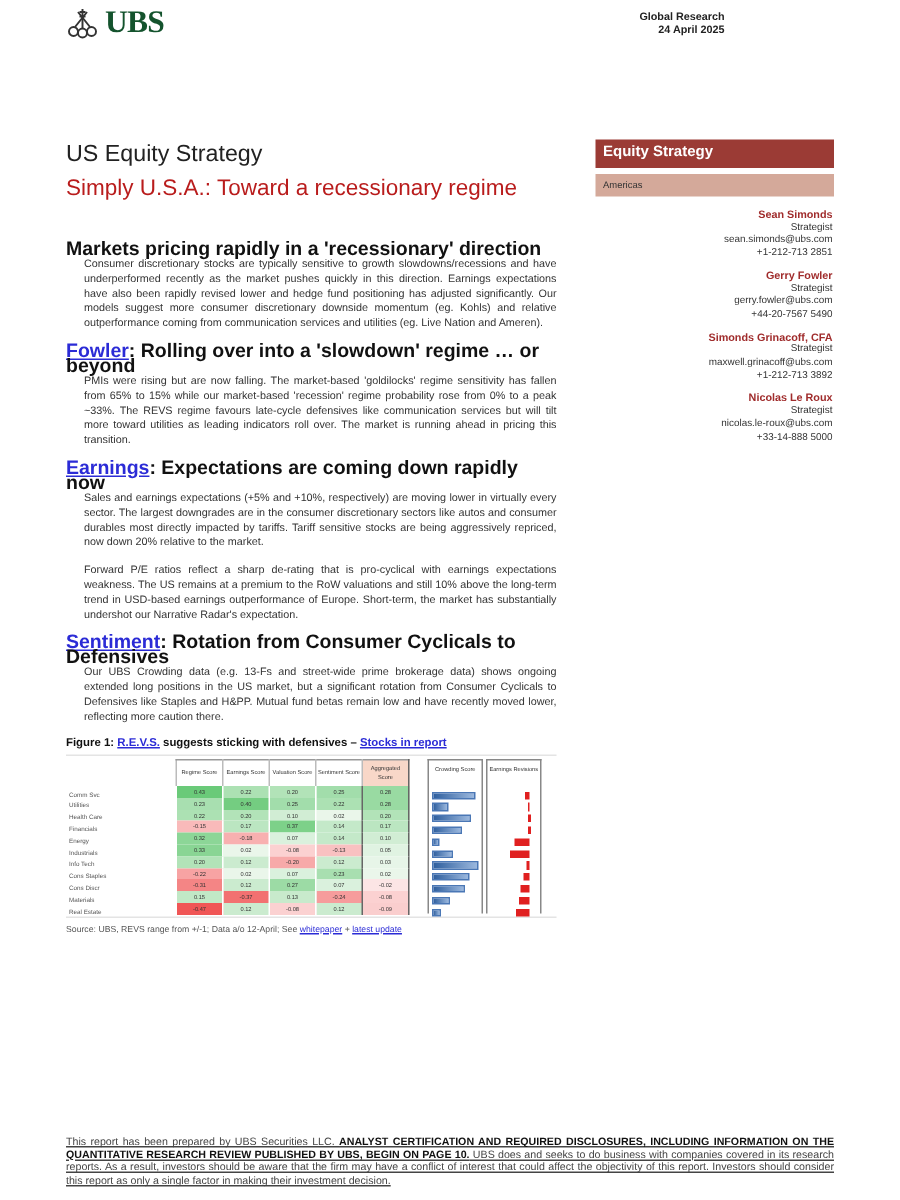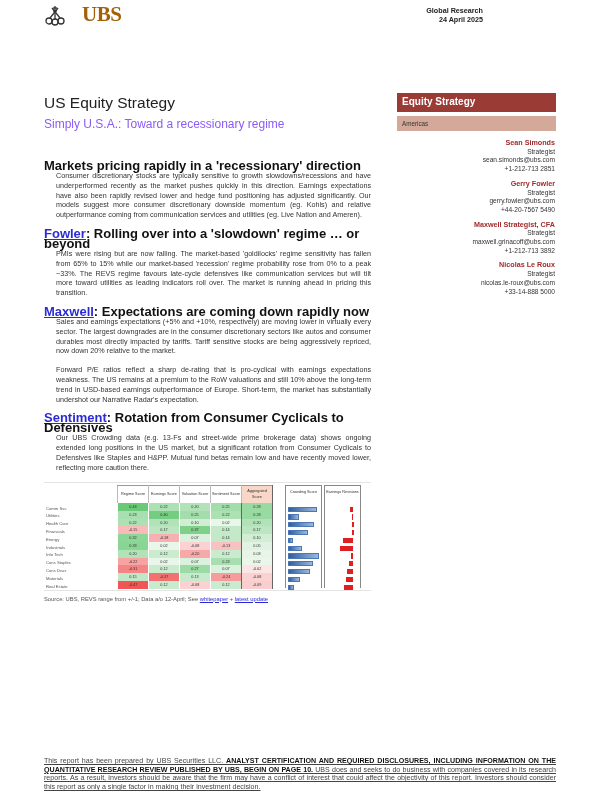--- a/index.html
+++ b/index.html
@@ -1,23 +1,23 @@
 <!DOCTYPE html>
 <html><head>
 <meta charset="utf-8">
 <style>
   * { box-sizing: border-box; margin: 0; padding: 0; }
   html, body { width: 600px; height: 800px; background: #fff; overflow: hidden; }
   body { font-family: "DejaVu Sans", sans-serif; color: #222; position: relative; }
   .logo { position: absolute; left: 44px; top: 2px; display: flex; align-items: center; gap: 4px; }
   .logo-keys { width: 22px; height: 22px; }
-  .logo-text { font-family: "Liberation Serif", serif; font-weight: bold; color: #a16207; font-size: 21px; letter-spacing: -0.5px; margin-left: 12px; }
+  .logo-text { font-family: "Liberation Serif", serif; font-weight: bold; color: #14532d; font-size: 21px; letter-spacing: -0.5px; }
   .top-right { position: absolute; right: 117px; top: 6px; text-align: right; font-family: "Liberation Sans", sans-serif; font-weight: bold; font-size: 7.2px; line-height: 9px; color: #222; }
   .title { position: absolute; left: 44px; top: 94px; font-family: "Liberation Sans", sans-serif; font-size: 15.5px; color: #222; }
-  .subtitle { position: absolute; left: 44px; top: 117px; font-family: "Liberation Sans", sans-serif; font-size: 12px; color: #8b5cf6; }
+  .subtitle { position: absolute; left: 44px; top: 117px; font-family: "Liberation Sans", sans-serif; font-size: 15px; color: #b91c1c; }
   .cat-box { position: absolute; left: 397px; top: 93px; width: 159px; height: 19px; background: #9b3b35; color: #fff; font-family: "Liberation Sans", sans-serif; font-weight: bold; font-size: 10px; padding: 3px 0 0 5px; }
   .region-box { position: absolute; left: 397px; top: 116px; width: 159px; height: 15px; background: #d4a99a; color: #333; font-family: "Liberation Sans", sans-serif; font-size: 6.3px; padding: 4px 0 0 5px; }
   .authors { position: absolute; right: 45px; top: 139px; text-align: right; font-family: "Liberation Sans", sans-serif; font-size: 6.6px; line-height: 8.7px; color: #333; }
   .author { margin-bottom: 6px; }
   .author-name { color: #a02c2c; font-weight: bold; font-size: 7.2px; }
   .main { position: absolute; left: 44px; top: 161px; width: 327px; font-family: "Liberation Sans", sans-serif; }
   .sec-head { font-weight: bold; font-size: 13px; color: #111; line-height: 10px; }
   .sec-head a { color: #2b2bd6; text-decoration: underline; }
   .sec-body { font-size: 7.2px; line-height: 9.8px; color: #333; text-align: justify; margin-bottom: 9px; margin-left: 12px; }
   .fig-title { font-weight: bold; font-size: 7.6px; color: #111; margin-top: -2px; }
@@ -75,48 +75,51 @@
     <div>sean.simonds@ubs.com</div>
     <div>+1-212-713 2851</div>
   </div>
   <div class="author">
     <div class="author-name">Gerry Fowler</div>
     <div>Strategist</div>
     <div>gerry.fowler@ubs.com</div>
     <div>+44-20-7567 5490</div>
   </div>
   <div class="author">
-    <div class="author-name">Maxwell Strategist, CFA</div>
+    <div class="author-name">Simonds Grinacoff, CFA</div>
     <div>Strategist</div>
     <div>maxwell.grinacoff@ubs.com</div>
     <div>+1-212-713 3892</div>
   </div>
   <div class="author">
     <div class="author-name">Nicolas Le Roux</div>
     <div>Strategist</div>
     <div>nicolas.le-roux@ubs.com</div>
     <div>+33-14-888 5000</div>
   </div>
 </div>
 
 <div class="main">
   <div class="sec-head"><span>Markets pricing rapidly in a 'recessionary' direction</span></div>
   <p class="sec-body">Consumer discretionary stocks are typically sensitive to growth slowdowns/recessions and have underperformed recently as the market pushes quickly in this direction. Earnings expectations have also been rapidly revised lower and hedge fund positioning has adjusted significantly. Our models suggest more consumer discretionary downside momentum (eg. Kohls) and relative outperformance coming from communication services and utilities (eg. Live Nation and Ameren).</p>
 
   <div class="sec-head"><a>Fowler</a><span>: Rolling over into a 'slowdown' regime … or beyond</span></div>
   <p class="sec-body">PMIs were rising but are now falling. The market-based 'goldilocks' regime sensitivity has fallen from 65% to 15% while our market-based 'recession' regime probability rose from 0% to a peak ~33%. The REVS regime favours late-cycle defensives like communication services but will tilt more toward utilities as leading indicators roll over. The market is running ahead in pricing this transition.</p>
 
-  <div class="sec-head"><a>Maxwell</a><span>: Expectations are coming down rapidly now</span></div>
+  <div class="sec-head"><a>Earnings</a><span>: Expectations are coming down rapidly now</span></div>
   <p class="sec-body">Sales and earnings expectations (+5% and +10%, respectively) are moving lower in virtually every sector. The largest downgrades are in the consumer discretionary sectors like autos and consumer durables most directly impacted by tariffs. Tariff sensitive stocks are being aggressively repriced, now down 20% relative to the market.</p>
 
   <p class="sec-body">Forward P/E ratios reflect a sharp de-rating that is pro-cyclical with earnings expectations weakness. The US remains at a premium to the RoW valuations and still 10% above the long-term trend in USD-based earnings outperformance of Europe. Short-term, the market has substantially undershot our Narrative Radar's expectation.</p>
 
   <div class="sec-head"><a>Sentiment</a><span>: Rotation from Consumer Cyclicals to Defensives</span></div>
   <p class="sec-body">Our UBS Crowding data (e.g. 13-Fs and street-wide prime brokerage data) shows ongoing extended long positions in the US market, but a significant rotation from Consumer Cyclicals to Defensives like Staples and H&amp;PP. Mutual fund betas remain low and have recently moved lower, reflecting more caution there.</p>
 
+  <div class="fig-title">
+    <span>Figure 1: </span><a>R.E.V.S.</a><span> suggests sticking with defensives – </span><a>Stocks in report</a>
+  </div>
   <div class="fig-rule"></div>
 
   <div class="figure" id="figure">
     <div class="sector-labels" id="sector-labels">
         <div>Comm Svc</div>
         <div>Utilities</div>
         <div>Health Care</div>
         <div>Financials</div>
         <div>Energy</div>
         <div>Industrials</div>

